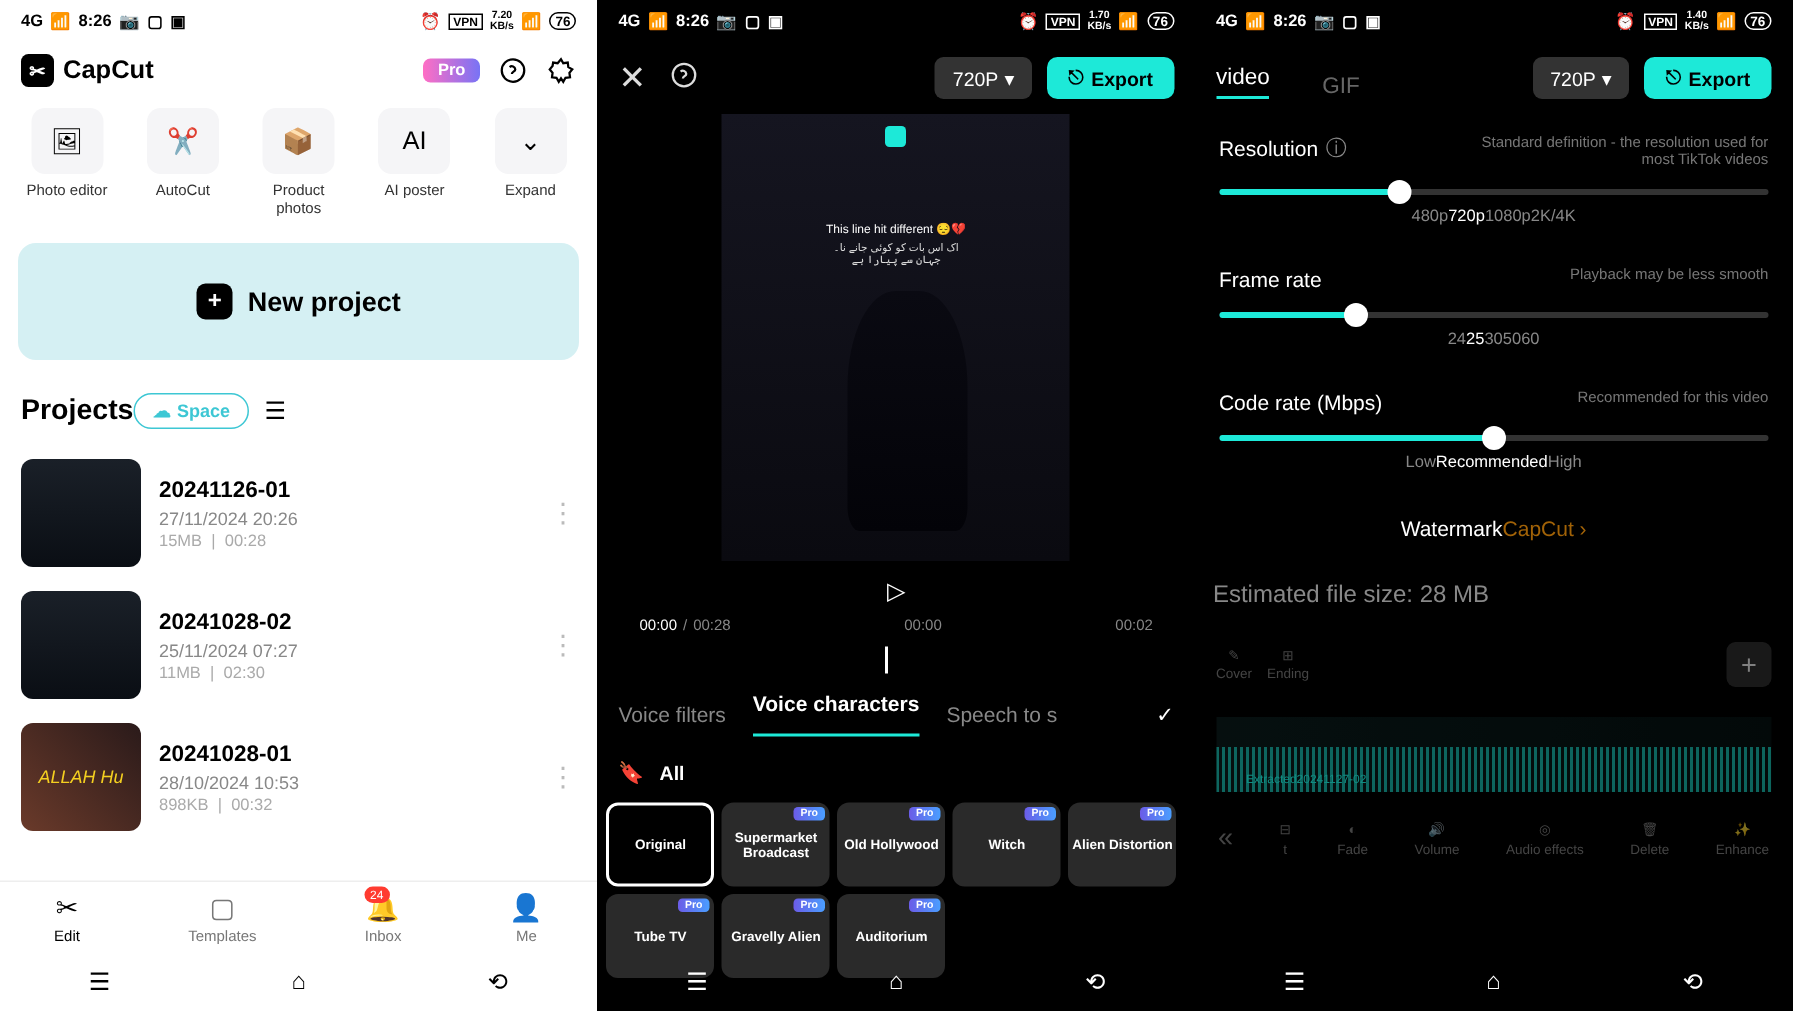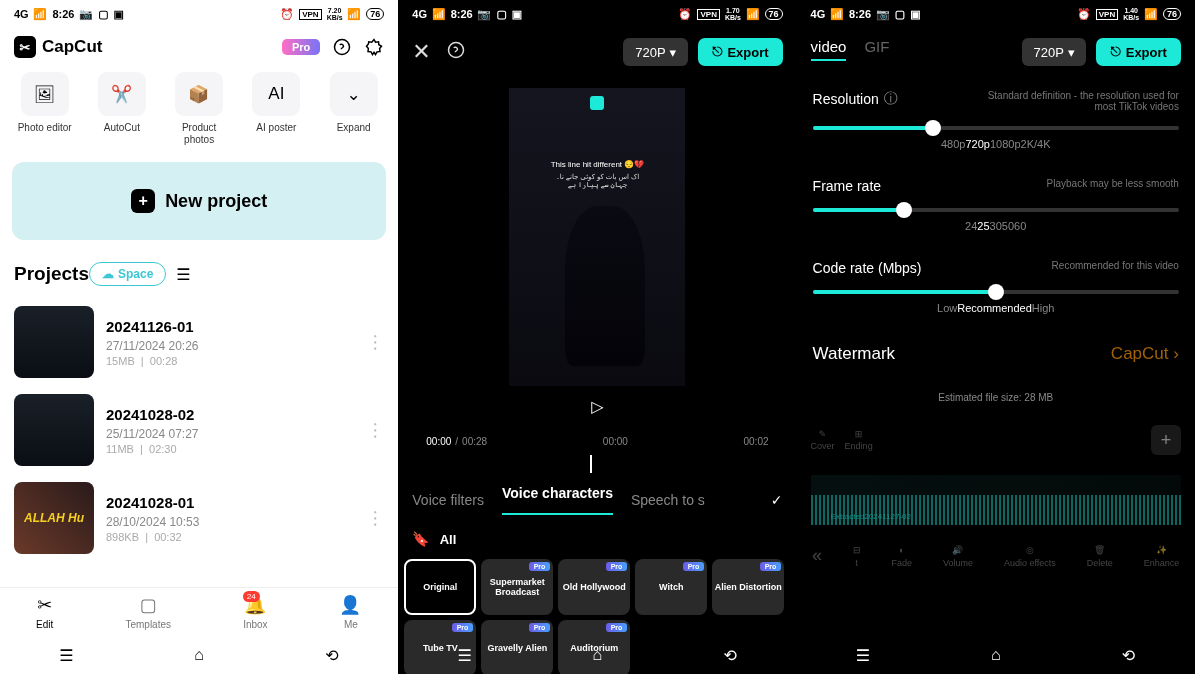--- a/index.html
+++ b/index.html
@@ -34,21 +34,21 @@
 .newproj-text{font-size:18px;font-weight:700}
 
 .projheader{display:flex;align-items:center;justify-content:flex-start;padding:12px 14px}
 .projtitle{font-size:19px;font-weight:700}
 .projheader-right{display:flex;align-items:center;gap:10px}
 .spacebtn{border:1.5px solid #3dc7d4;color:#3dc7d4;padding:4px 12px;border-radius:14px;font-size:12px;font-weight:600;display:flex;align-items:center;gap:4px}
 
 .projlist{padding:0 14px}
 .projitem{display:flex;align-items:center;gap:12px;padding:8px 0}
 .thumb{width:80px;height:72px;background:#222;border-radius:8px;position:relative;overflow:hidden}
-.thumb-allah{background:linear-gradient(45deg,#6a3a2a,#2a1a1a);display:flex;align-items:center;justify-content:center;color:#f5d020;font-size:12px;font-weight:700;font-style:italic}
+.thumb-allah{background:linear-gradient(45deg,#6a3a2a,#2a1a1a);display:flex;align-items:center;justify-content:center;color:#f5d020;font-size:12px;font-weight:400;font-style:italic}
 .thumb-dark{background:linear-gradient(#1a2028,#0a0e14)}
 .projinfo{flex:1}
 .pjtitle{font-size:15px;font-weight:600;margin-bottom:4px}
 .pjmeta{font-size:12px;color:#888;margin-bottom:2px}
 .pjsize{font-size:11px;color:#aaa}
 .dots{color:#bbb;font-size:18px}
 
 .bottomnav{position:absolute;bottom:38px;width:100%;display:flex;justify-content:space-around;padding:6px 0;background:#fff;border-top:1px solid #eee}
 .bnitem{display:flex;flex-direction:column;align-items:center;gap:3px;font-size:10px;color:#777;position:relative}
 .bnitem.active{color:#000}
@@ -58,21 +58,21 @@
 .navbar{position:absolute;bottom:0;width:100%;height:38px;display:flex;justify-content:space-around;align-items:center}
 .navbtn{width:22px;height:22px;display:flex;align-items:center;justify-content:center}
 
 
 .header2{display:flex;align-items:center;justify-content:space-between;padding:10px 14px}
 .h2left{display:flex;align-items:center;gap:16px}
 .closebtn{font-size:22px;color:#ddd}
 .resbtn{background:#333;color:#fff;padding:5px 12px;border-radius:6px;font-size:13px;display:flex;align-items:center;gap:4px}
 .exportbtn{background:#1de9d8;color:#000;padding:6px 14px;border-radius:7px;font-size:13px;font-weight:700;display:flex;align-items:center;gap:5px}
 
-.preview{margin:12px auto;width:176px;height:298px;background:linear-gradient(#151520,#0a0a10);position:relative;display:flex;flex-direction:column;align-items:center;padding-top:8px}
+.preview{margin:0 auto;width:232px;height:298px;background:linear-gradient(#151520,#0a0a10);position:relative;display:flex;flex-direction:column;align-items:center;padding-top:8px}
 .prevlogo{width:14px;height:14px;background:#1de9d8;border-radius:3px}
 .prevtext{font-size:8px;color:#fff;margin-top:50px;text-align:center}
 .prevtext2{font-size:7px;color:#ddd;margin-top:4px;text-align:center;direction:rtl}
 .singer{position:absolute;bottom:20px;left:50%;transform:translateX(-40%);width:80px;height:160px;background:linear-gradient(#0a0a12,#030308);border-radius:40% 40% 10% 10%}
 .playbtn{position:absolute;bottom:-30px;left:50%;transform:translateX(-50%);color:#fff;font-size:16px}
 
 .timeline{padding:38px 28px 8px;display:flex;justify-content:space-between;font-size:10px;color:#888}
 .tl-left{display:flex;gap:4px}
 .tl-cur{color:#fff}
 .tlmarks{position:relative;height:20px;margin:0 14px}
@@ -86,38 +86,38 @@
 .filtersrow{display:flex;align-items:center;gap:10px;padding:6px 14px}
 .bookicon{color:#888;font-size:14px}
 .allbtn{color:#fff;font-size:13px;font-weight:600}
 
 .voicegrid{padding:6px 6px;display:flex;flex-wrap:wrap;gap:5px}
 .vitem{width:72px;height:56px;background:#2a2a2a;border-radius:8px;display:flex;flex-direction:column;align-items:center;justify-content:center;font-size:9px;font-weight:600;position:relative;text-align:center;padding:2px}
 .vitem.sel{background:transparent;border:2px solid #fff}
 .vpro{position:absolute;top:3px;right:3px;background:linear-gradient(90deg,#6b5ce7,#4a9eff);font-size:7px;padding:1px 5px;border-radius:3px;font-weight:700}
 
 
-.tabs3{display:flex;gap:18px;padding:10px 14px;font-size:15px;align-items:flex-start}
+.tabs3{display:flex;gap:35px;padding:10px 14px;font-size:15px;align-items:flex-end}
 .tab3{color:#666}
 .tab3.active{color:#fff;border-bottom:2px solid #1de9d8;padding-bottom:4px}
 .t3right{margin-left:auto;display:flex;gap:10px}
 
 .setting{padding:14px 16px}
 .setrow{display:flex;justify-content:space-between;align-items:flex-start;margin-bottom:10px}
 .setlabel{font-size:14px;display:flex;align-items:center;gap:5px}
 .setdesc{font-size:10px;color:#777;text-align:right;max-width:200px}
 .slider{position:relative;height:4px;background:#333;border-radius:2px;margin:14px 0 8px}
 .sliderfill{position:absolute;height:4px;background:#1de9d8;border-radius:2px}
 .sliderthumb{position:absolute;width:16px;height:16px;background:#fff;border-radius:50%;top:-6px;transform:translateX(-50%)}
 .slabels{display:flex;justify-content:center;font-size:11px;color:#888}
 .slabels .on{color:#fff}
 
-.wmrow{display:flex;justify-content:space-between;padding:16px;font-size:17px}
+.wmrow{display:flex;justify-content:center;padding:16px;font-size:14px}
 .wmval{color:#a16207}
-.estsize{text-align:center;font-size:10px;color:#888;padding:12px}
+.estsize{text-align:left;font-size:16px;color:#888;padding:12px}
 
 .etlbar{display:flex;align-items:center;padding:10px 14px;gap:10px;opacity:0.5}
 .etlitem{display:flex;flex-direction:column;align-items:center;font-size:9px;color:#888;gap:2px}
 .plusbtn{width:30px;height:30px;background:#333;border-radius:6px;display:flex;align-items:center;justify-content:center;margin-left:auto;font-size:18px}
 
 .waveform{margin:10px 14px;height:50px;background:linear-gradient(90deg,#0a1a1a,#051010);position:relative;opacity:0.6}
 .wavelabel{position:absolute;bottom:4px;left:20px;font-size:8px;color:#1de9d8}
 .wave{position:absolute;bottom:0;width:100%;height:30px;background:repeating-linear-gradient(90deg,#1de9d8,#1de9d8 2px,transparent 2px,transparent 4px);opacity:0.7}
 
 .btmtools{display:flex;justify-content:space-around;padding:10px 0;opacity:0.5}

